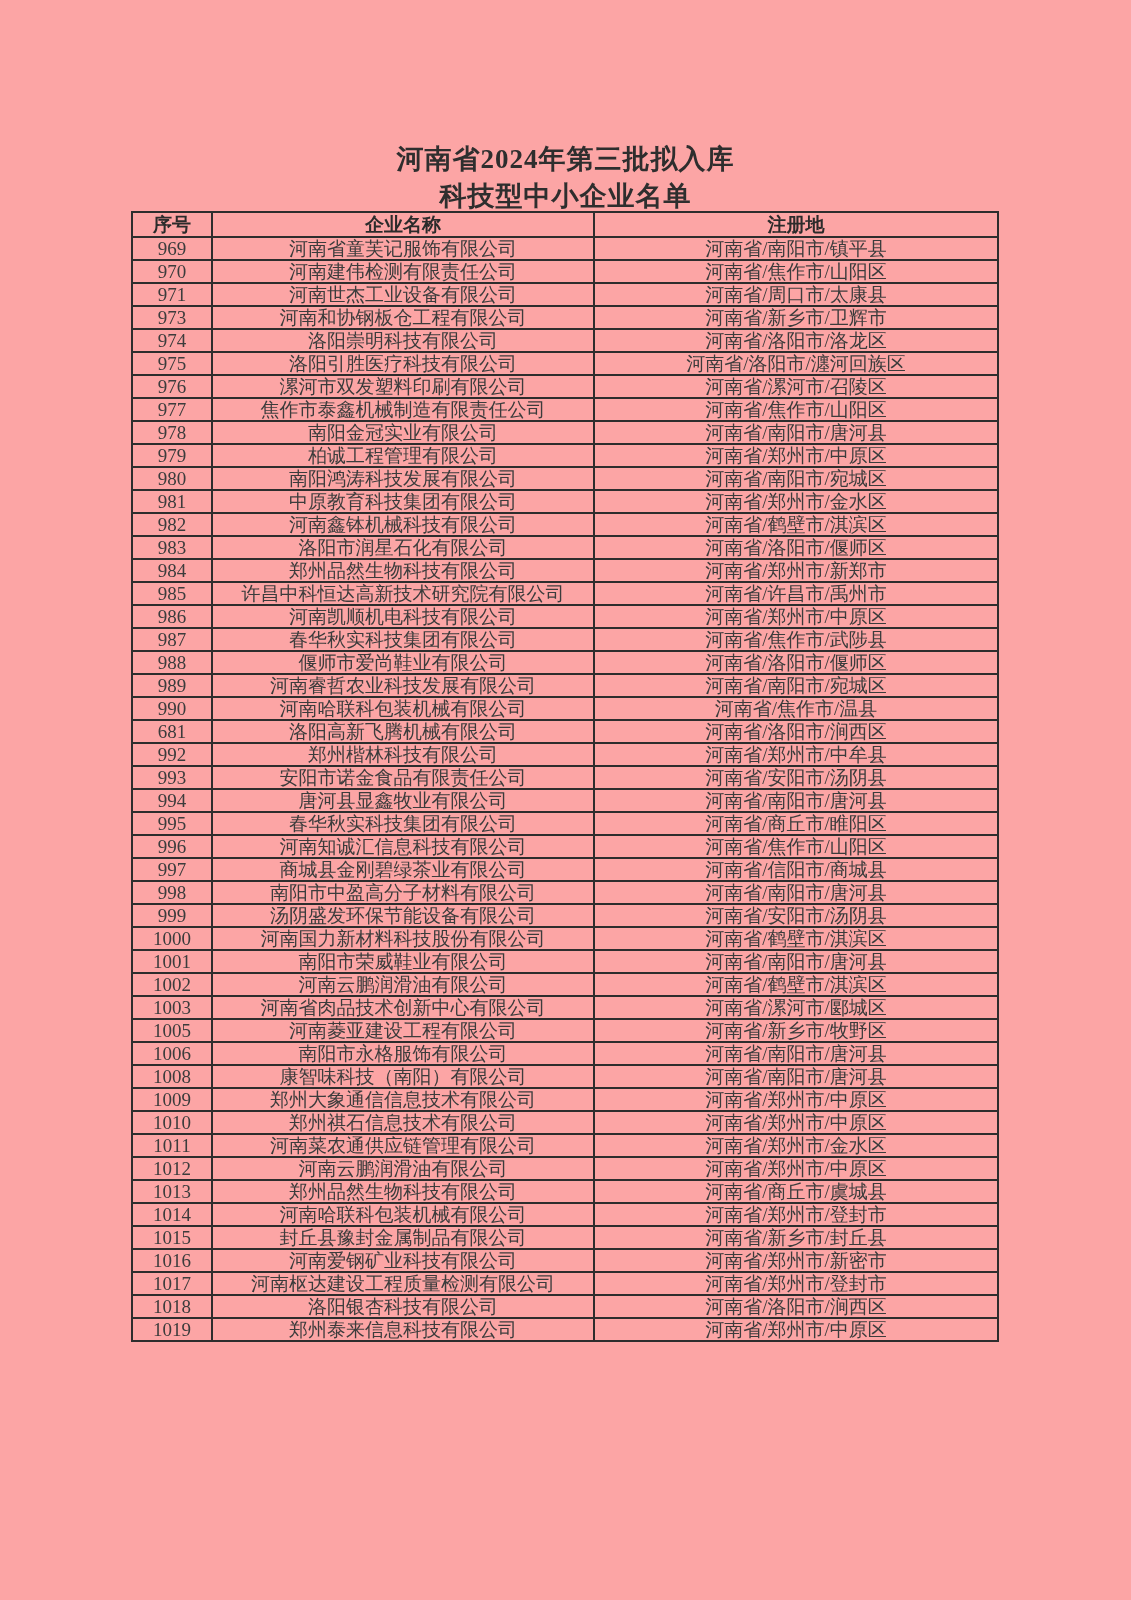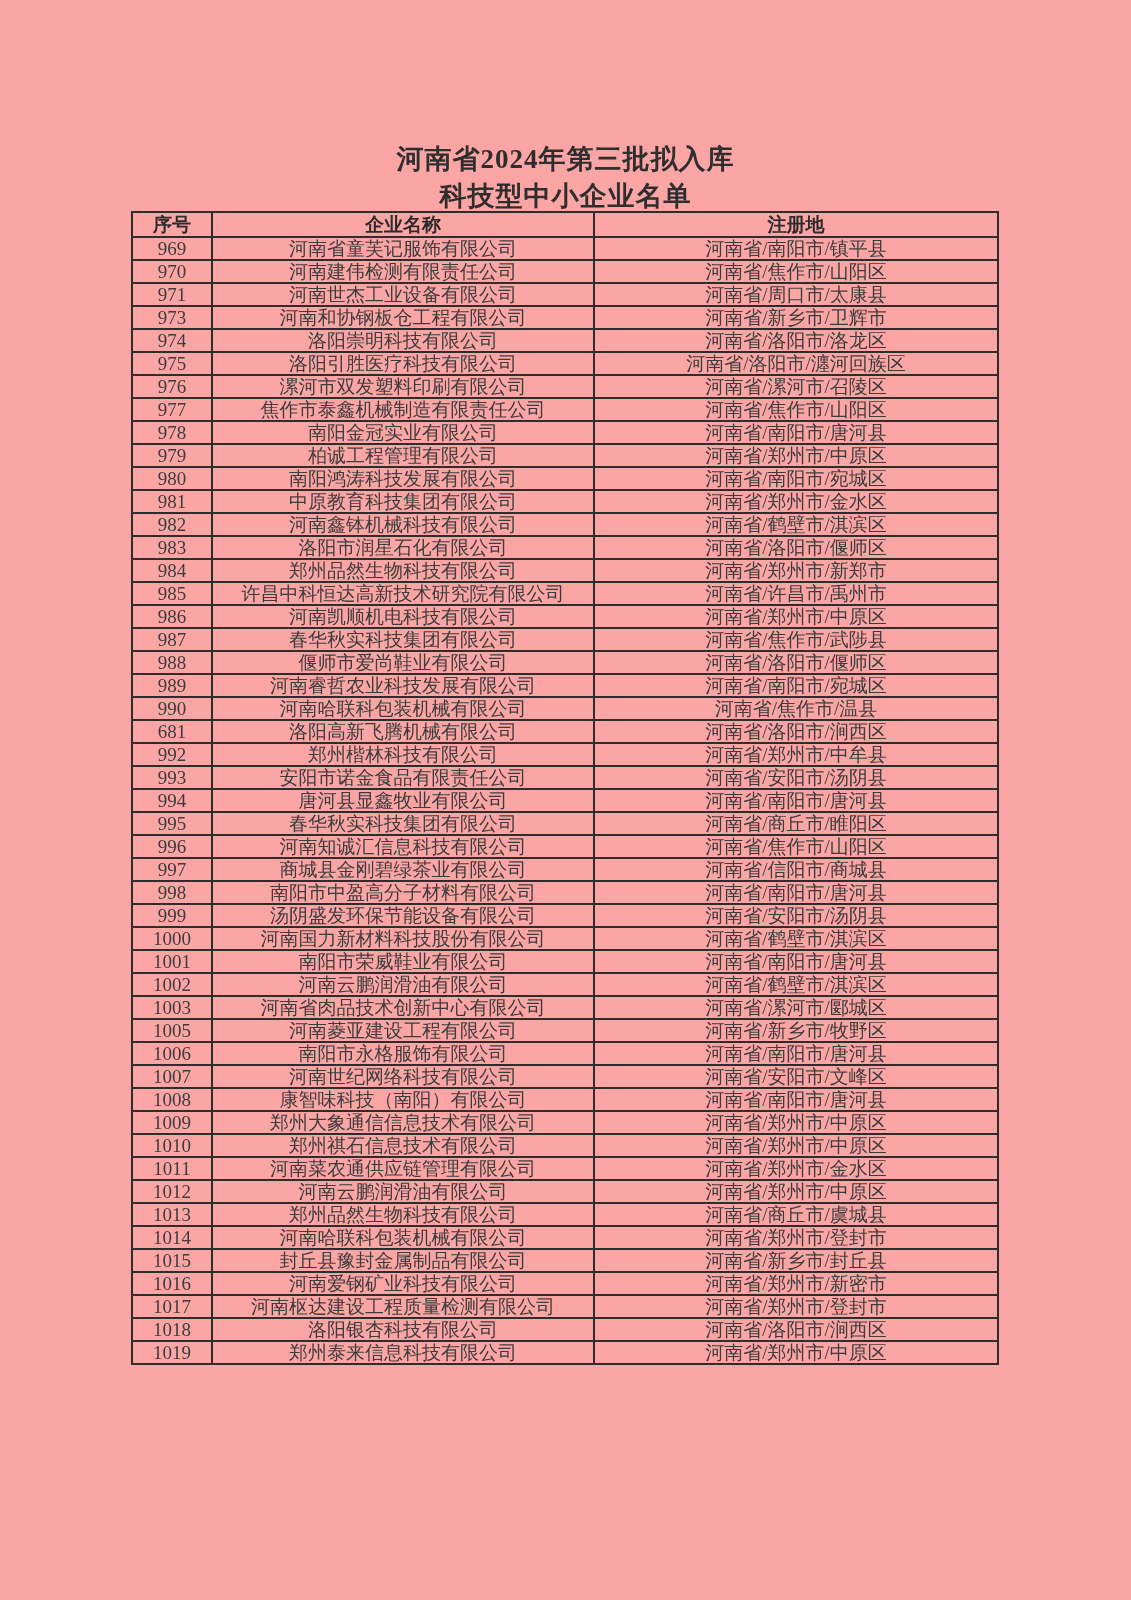--- a/index.html
+++ b/index.html
@@ -265,25 +265,20 @@
           <td>1005</td>
           <td>河南菱亚建设工程有限公司</td>
           <td>河南省/新乡市/牧野区</td>
         </tr>
         <tr>
           <td>1006</td>
           <td>南阳市永格服饰有限公司</td>
           <td>河南省/南阳市/唐河县</td>
         </tr>
         <tr>
-          <td>1007</td>
-          <td>河南世纪网络科技有限公司</td>
-          <td>河南省/安阳市/文峰区</td>
-        </tr>
-        <tr>
           <td>1008</td>
           <td>康智味科技（南阳）有限公司</td>
           <td>河南省/南阳市/唐河县</td>
         </tr>
         <tr>
           <td>1009</td>
           <td>郑州大象通信信息技术有限公司</td>
           <td>河南省/郑州市/中原区</td>
         </tr>
         <tr>

